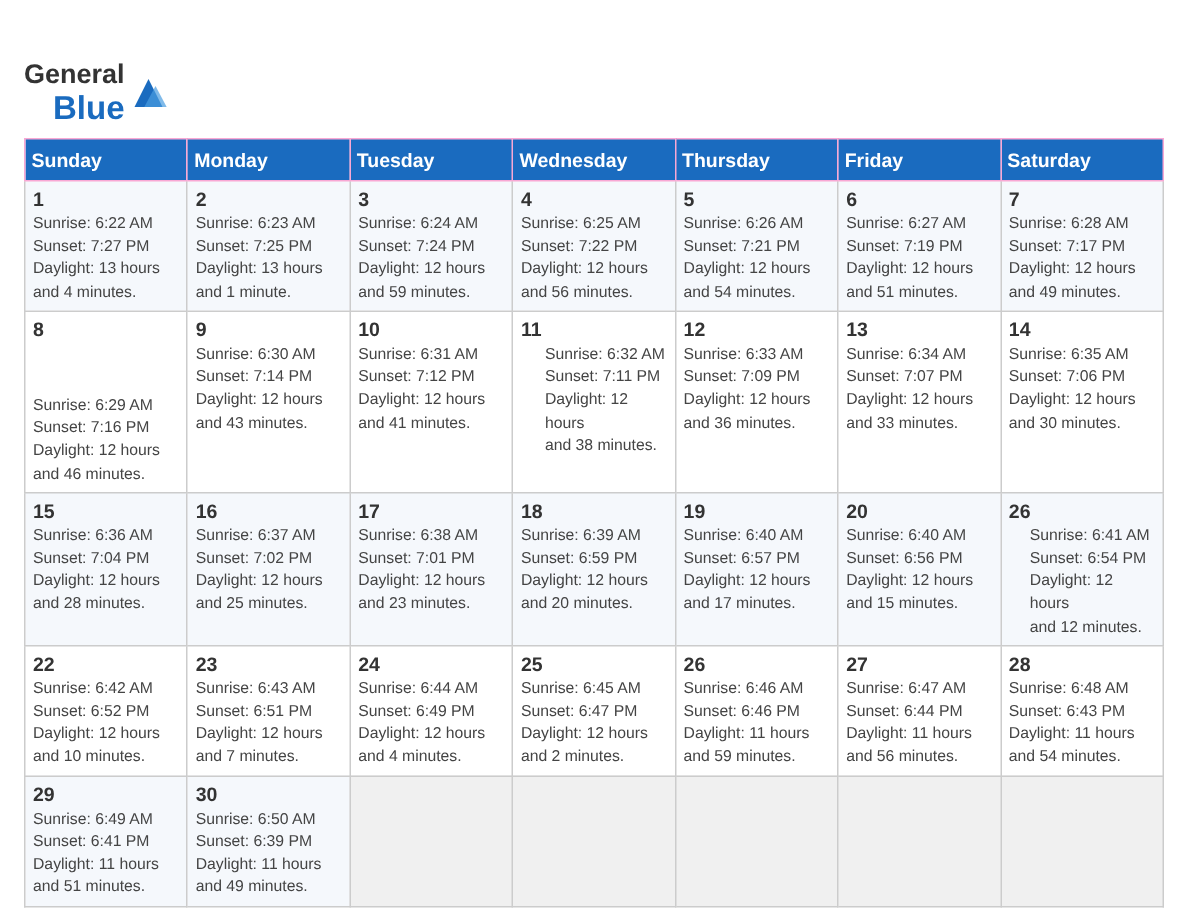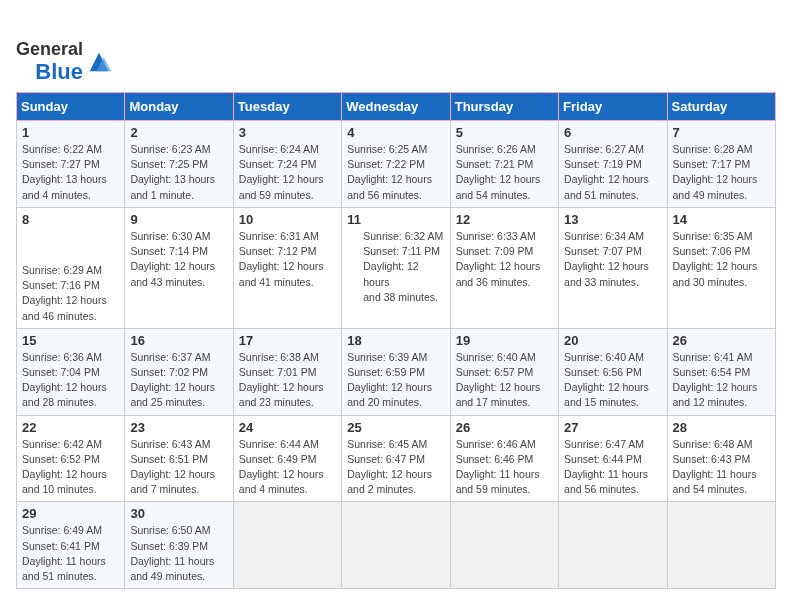--- a/index.html
+++ b/index.html
@@ -269,21 +269,21 @@
         </td>
         <td>
           <span class="day-number">20</span>
           <div class="day-info" style="white-space: pre-line;">Sunrise: 6:40 AM
 Sunset: 6:56 PM
 Daylight: 12 hours
 and 15 minutes.</div>
         </td>
         <td>
           <span class="day-number">26</span>
-          <div class="day-info" style="white-space: pre-line;">Sunrise: 6:41 AM
+          <div class="day-info" style="white-space: pre-line; margin-left: 14px;">Sunrise: 6:41 AM
 Sunset: 6:54 PM
 Daylight: 12 hours
 and 12 minutes.</div>
         </td>
       </tr>
       <tr>
         <td>
           <span class="day-number">22</span>
           <div class="day-info" style="white-space: pre-line;">Sunrise: 6:42 AM
 Sunset: 6:52 PM

